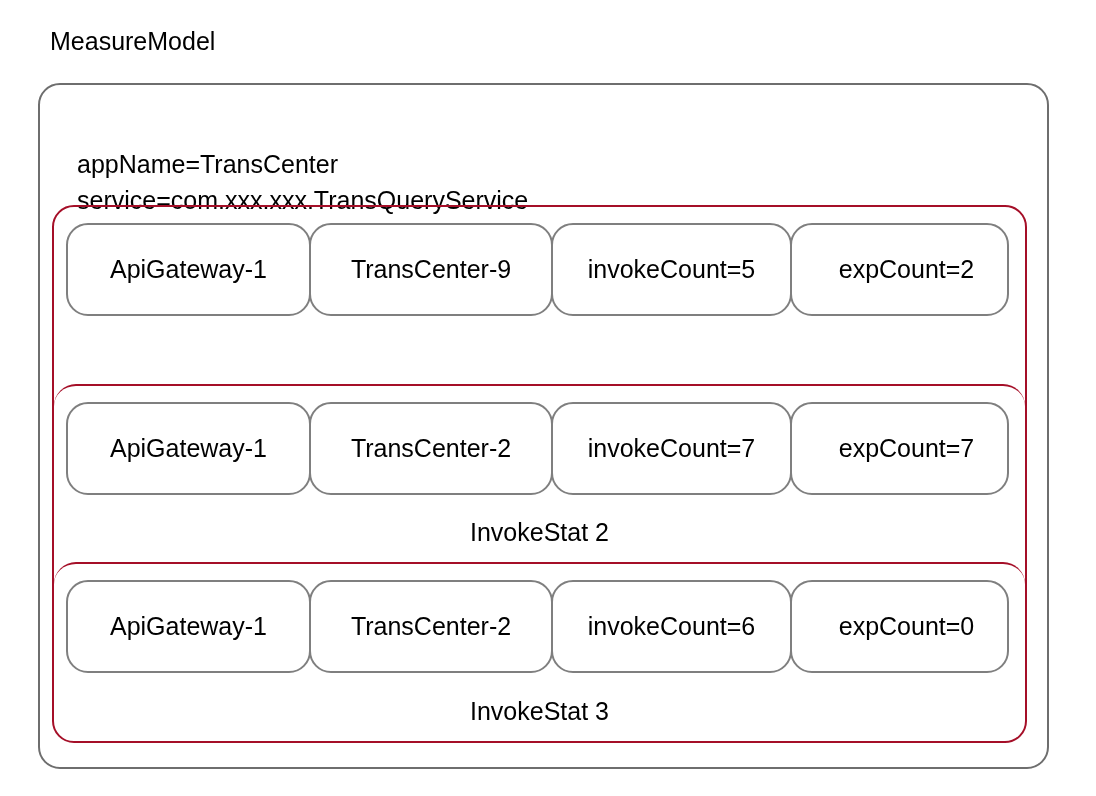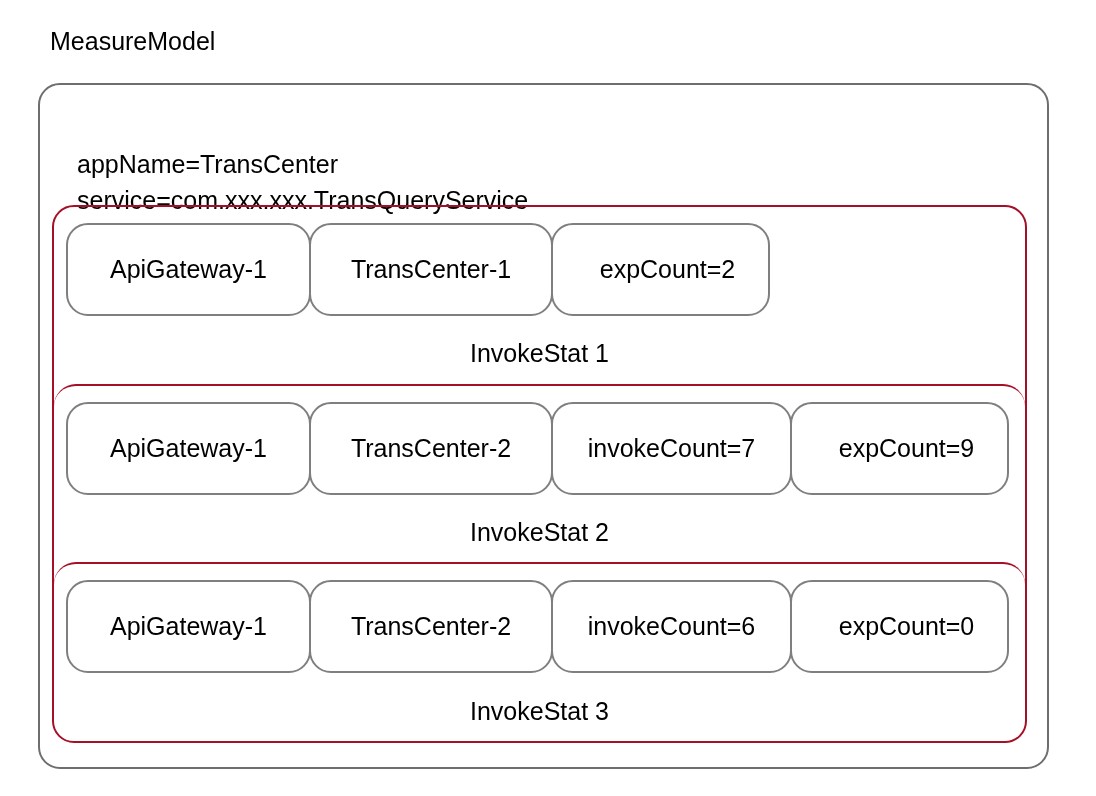--- a/index.html
+++ b/index.html
@@ -110,32 +110,32 @@
     <div class="model-text">
       <div>appName=TransCenter</div>
       <div>service=com.xxx.xxx.TransQueryService</div>
     </div>
 
     <div class="stats-container">
 
       <div class="stat-section">
         <div class="cells-row">
           <div class="cell c1">ApiGateway-1</div>
-          <div class="cell c2">TransCenter-1</div>
+          <div class="cell c2">TransCenter-9</div>
+          <div class="cell c3">invokeCount=5</div>
           <div class="cell c4">expCount=2</div>
         </div>
-        <div class="stat-label">InvokeStat 1</div>
       </div>
 
       <div class="stat-section">
         <div class="cells-row">
           <div class="cell c1">ApiGateway-1</div>
           <div class="cell c2">TransCenter-2</div>
           <div class="cell c3">invokeCount=7</div>
-          <div class="cell c4">expCount=9</div>
+          <div class="cell c4">expCount=7</div>
         </div>
         <div class="stat-label">InvokeStat 2</div>
       </div>
 
       <div class="stat-section">
         <div class="cells-row">
           <div class="cell c1">ApiGateway-1</div>
           <div class="cell c2">TransCenter-2</div>
           <div class="cell c3">invokeCount=6</div>
           <div class="cell c4">expCount=0</div>

